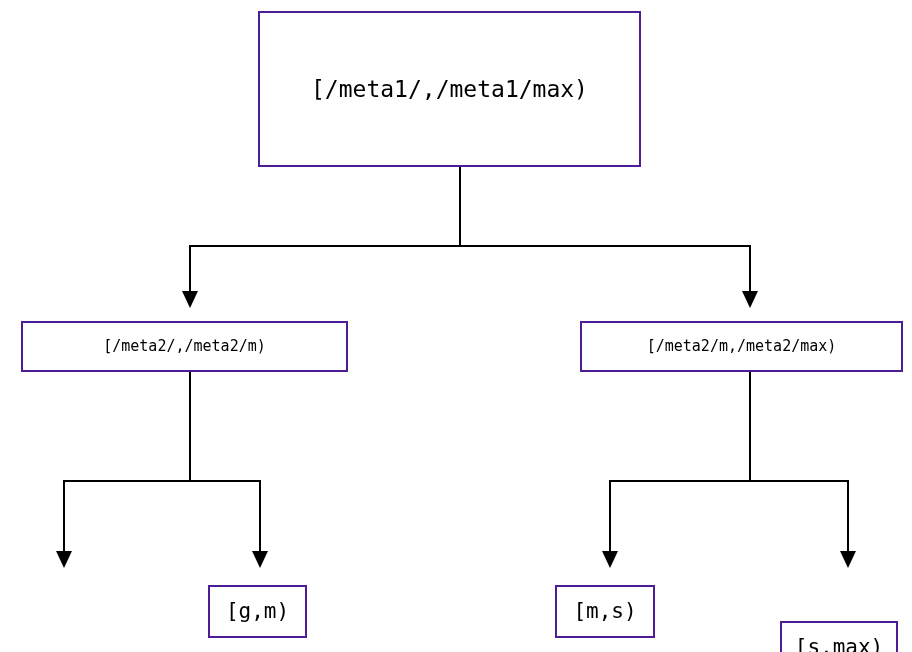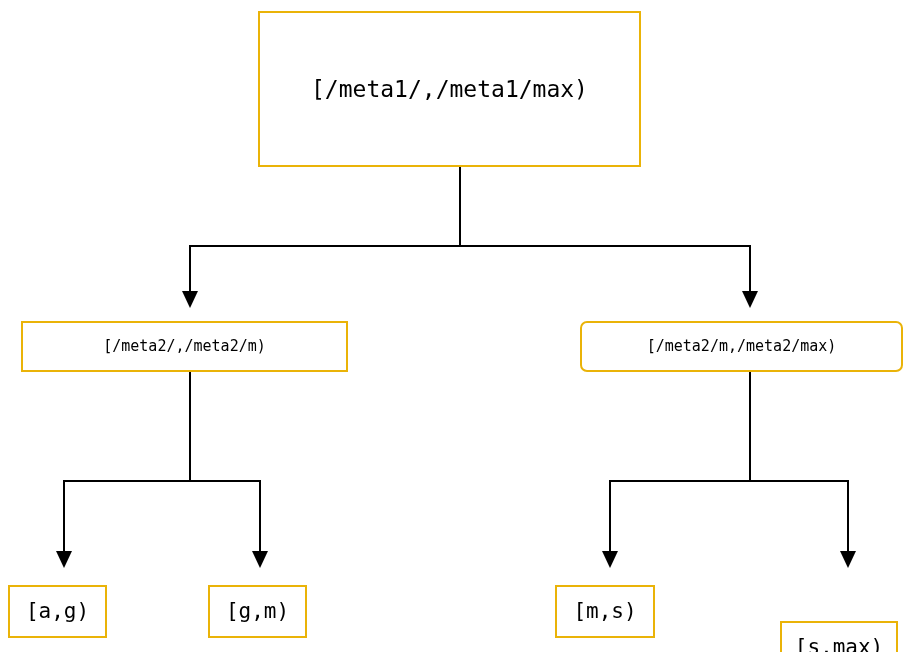--- a/index.html
+++ b/index.html
@@ -12,21 +12,21 @@
     position: relative;
     width: 912px;
     height: 652px;
     background: #ffffff;
     overflow: hidden;
     font-family: "DejaVu Sans Mono", "Liberation Mono", monospace;
   }
   .node {
     position: absolute;
     box-sizing: border-box;
-    border: 2px solid #eab308;
+    border: 2px solid #4c1d95;
     background: #ffffff;
     display: flex;
     align-items: center;
     justify-content: center;
     color: #000000;
     white-space: pre;
   }
   .node-label {
     display: block;
     line-height: 1;
@@ -40,21 +40,21 @@
     height: 156px;
     font-size: 23px;
   }
   
   .node-mid {
     top: 321px;
     height: 51px;
     font-size: 15px;
   }
   .node-mid-left  { left: 21px;  width: 327px; }
-  .node-mid-right { left: 580px; width: 323px; border-radius: 7px; }
+  .node-mid-right { left: 580px; width: 323px; }
   
   .node-leaf {
     top: 585px;
     height: 53px;
     font-size: 21px;
   }
   .leaf-ag   { left: 8px;   width: 99px;  }
   .leaf-gm   { left: 208px; width: 99px;  }
   .leaf-ms   { left: 555px; width: 100px; }
   .leaf-smax { left: 780px; width: 118px; margin-top: 36px; }
@@ -111,23 +111,20 @@
   <div class="seg seg-v" style="left:259px; top:480px; height:72px;"></div>
   <div class="arrow" style="left:252px; top:551px;"></div>
 
   <div class="seg seg-v" style="left:749px; top:372px; height:108px;"></div>
   <div class="seg seg-h" style="left:609px; top:480px; width:240px;"></div>
   <div class="seg seg-v" style="left:609px; top:480px; height:72px;"></div>
   <div class="arrow" style="left:602px; top:551px;"></div>
   <div class="seg seg-v" style="left:847px; top:480px; height:72px;"></div>
   <div class="arrow" style="left:840px; top:551px;"></div>
 
-  <div class="node node-leaf leaf-ag">
-    <span class="node-label">[a,g)</span>
-  </div>
 
   <div class="node node-leaf leaf-ms">
     <span class="node-label">[m,s)</span>
   </div>
 
   <div class="node node-leaf leaf-gm">
     <span class="node-label">[g,m)</span>
   </div>
 
   <div class="node node-leaf leaf-smax">

